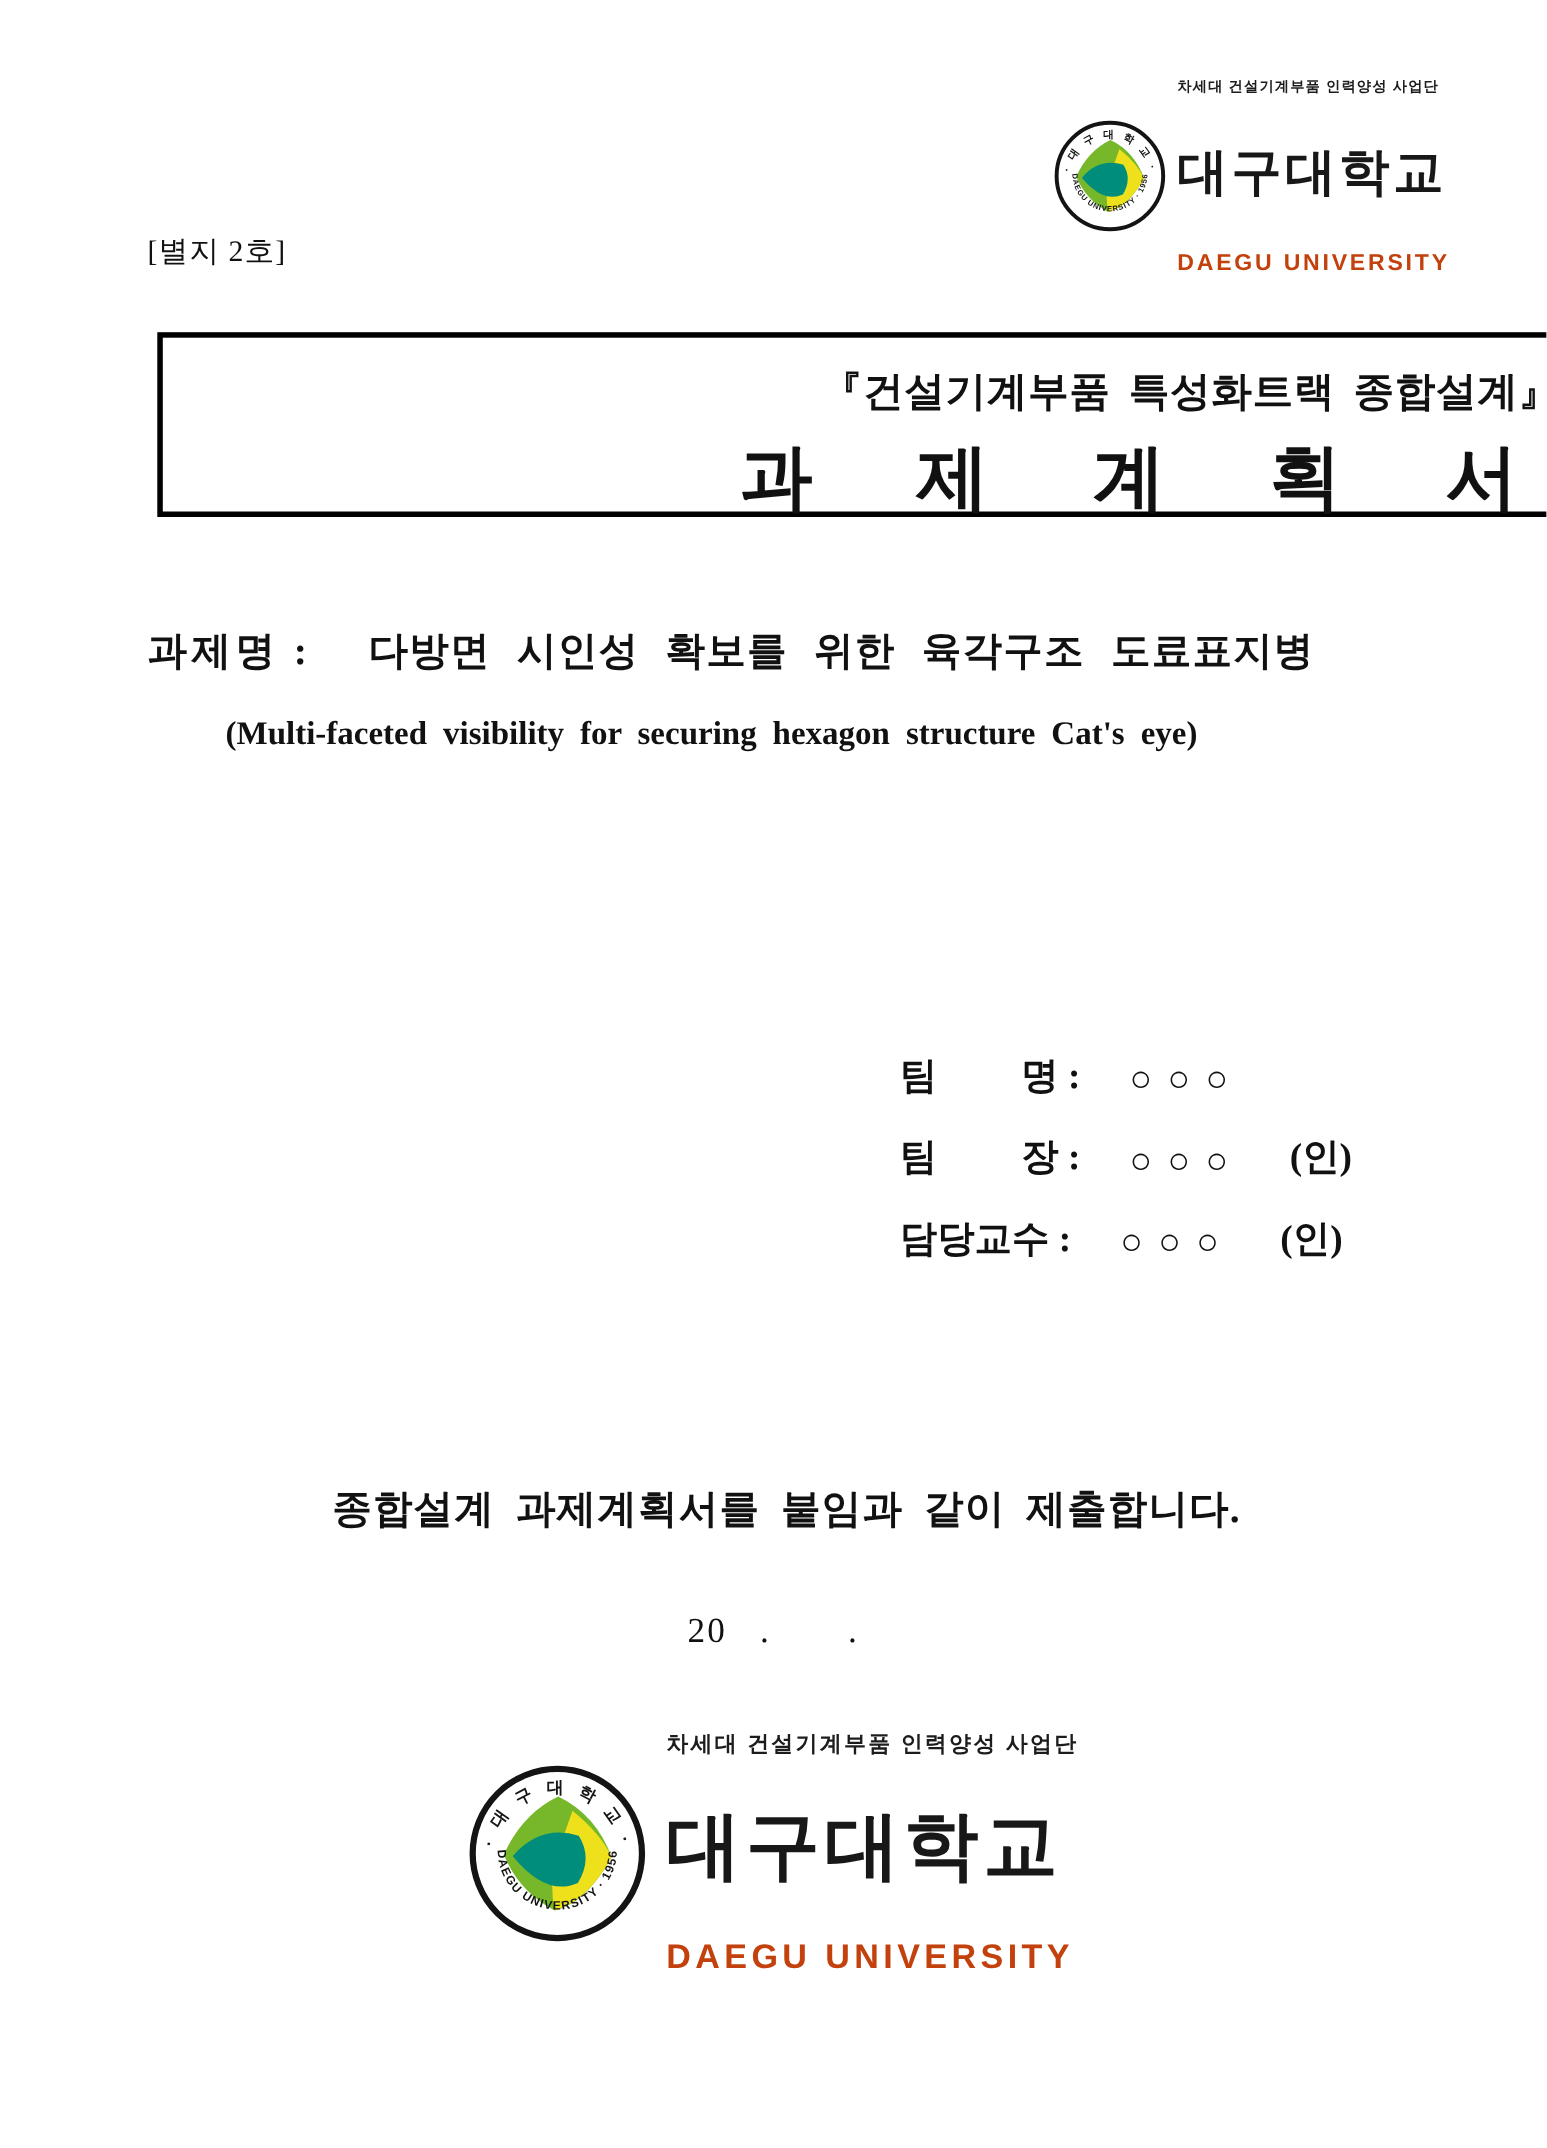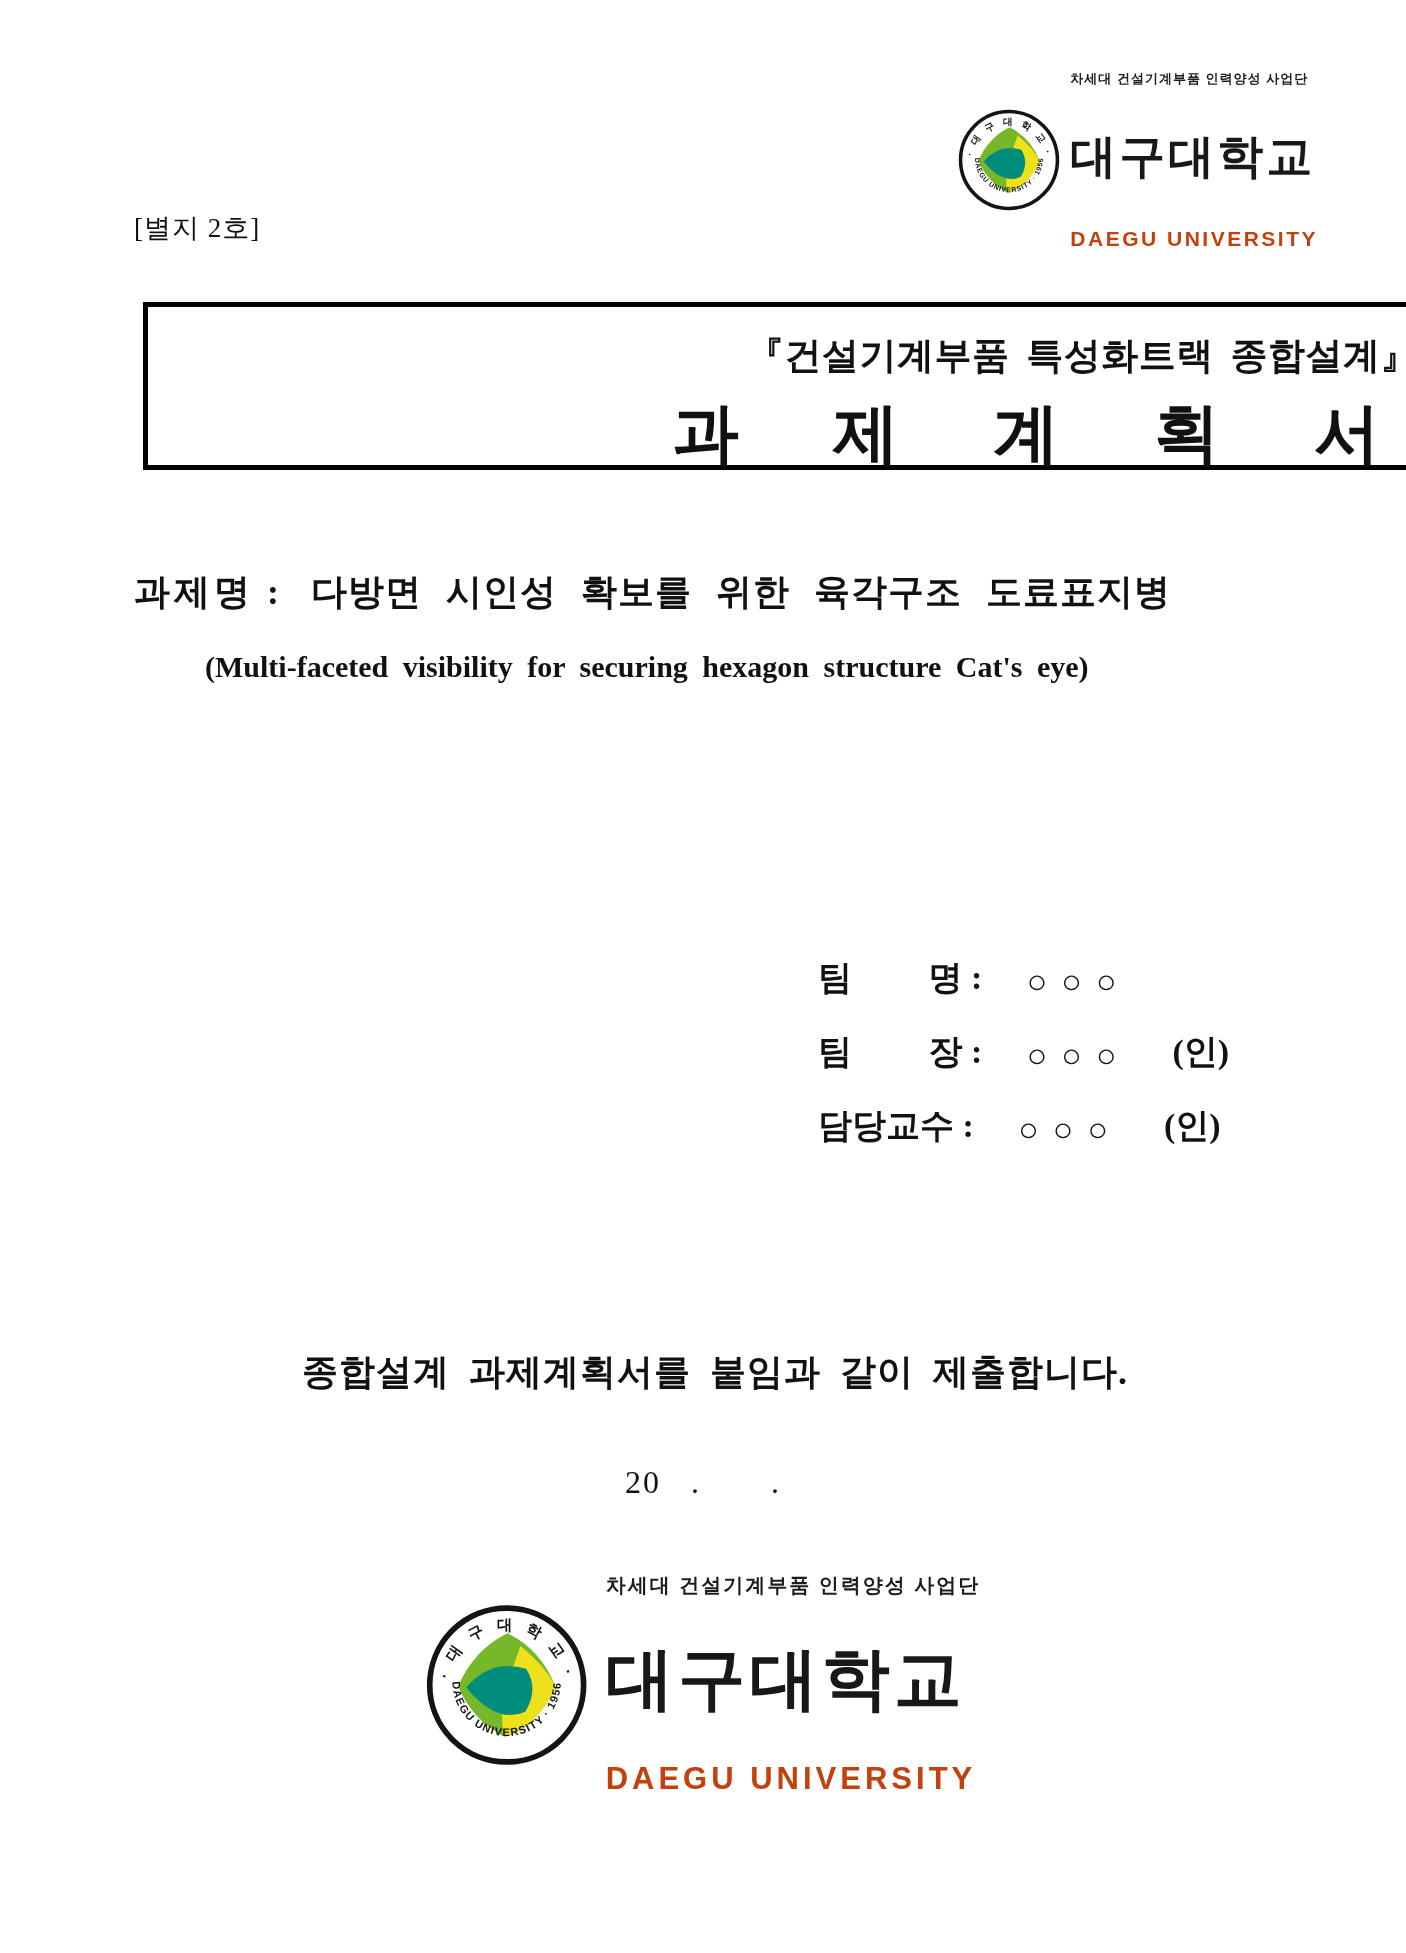--- a/index.html
+++ b/index.html
@@ -61,21 +61,21 @@
     font-size: 66px; font-weight: bold;
     letter-spacing: 38px; padding-left: 38px;
   }
 
   
   .project-line {
     position: absolute; left: 134px; top: 568px;
     font-size: 36px; font-weight: bold; white-space: nowrap;
   }
   .project-label { letter-spacing: 4px; }
-  .project-name  { margin-left: 28px; word-spacing: 14px; letter-spacing: 1px; }
+  .project-name  { margin-left: 52px; word-spacing: 14px; letter-spacing: 1px; }
 
   .project-en {
     position: absolute; left: 205px; top: 650px;
     font-size: 30px; font-weight: bold; word-spacing: 7px;
   }
 
   
   .team-block {
     position: absolute; left: 818px; top: 956px;
     font-size: 34px; font-weight: bold;

